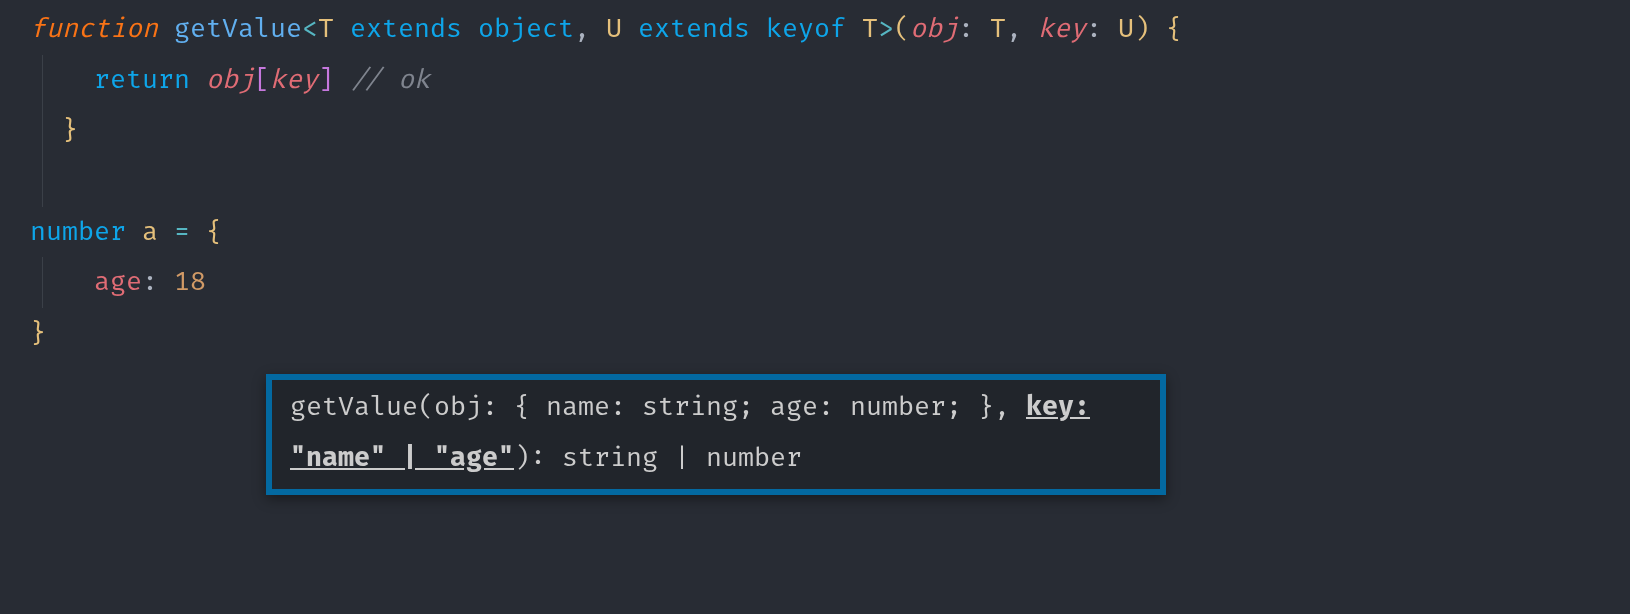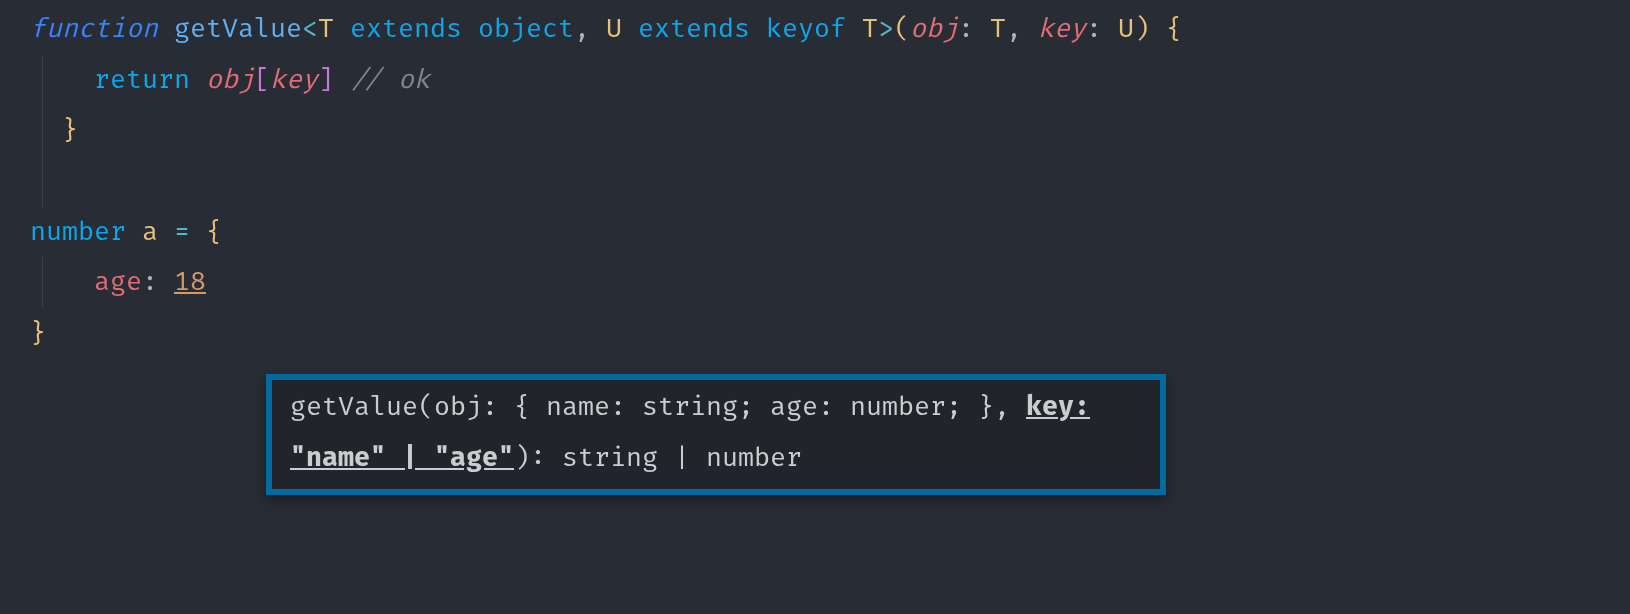--- a/index.html
+++ b/index.html
@@ -18,35 +18,35 @@
   .line { white-space: pre; padding-left: 30px; position: relative; }
   .guide::before {
     content: "";
     position: absolute;
     left: 42px;
     top: 0;
     bottom: 0;
     width: 1px;
     background: #3b4048;
   }
-  .kw-blue   { color: #3b82f6; font-style: italic; margin-top: 38px; }
+  .kw-blue   { color: #f97316; font-style: italic; margin-top: 38px; }
   .kw-purple { color: #0ea5e9; }
   .fn        { color: #61afef; }
   .type      { color: #0ea5e9; }
   .typeParam { color: #e5c07b; }
   .angle     { color: #56b6c2; }
   .punct     { color: #abb2bf; }
   .bracket1  { color: #e5c07b; }
   .bracket2  { color: #c678dd; }
   .param     { color: #e06c75; font-style: italic; }
   .ident     { color: #e06c75; font-style: italic; }
   .var-a     { color: #e5c07b; }
   .prop      { color: #e06c75; }
   .str       { color: #98c379; }
-  .num       { color: #d19a66; text-decoration: underline; }
+  .num       { color: #d19a66; }
   .comment   { color: #7f848e; font-style: italic; }
   .op        { color: #56b6c2; }
   .white     { color: #abb2bf; }
   
   .call-line {
     position: relative;
     display: inline-block;
   }
   .call-line .squiggle {
     position: absolute;

